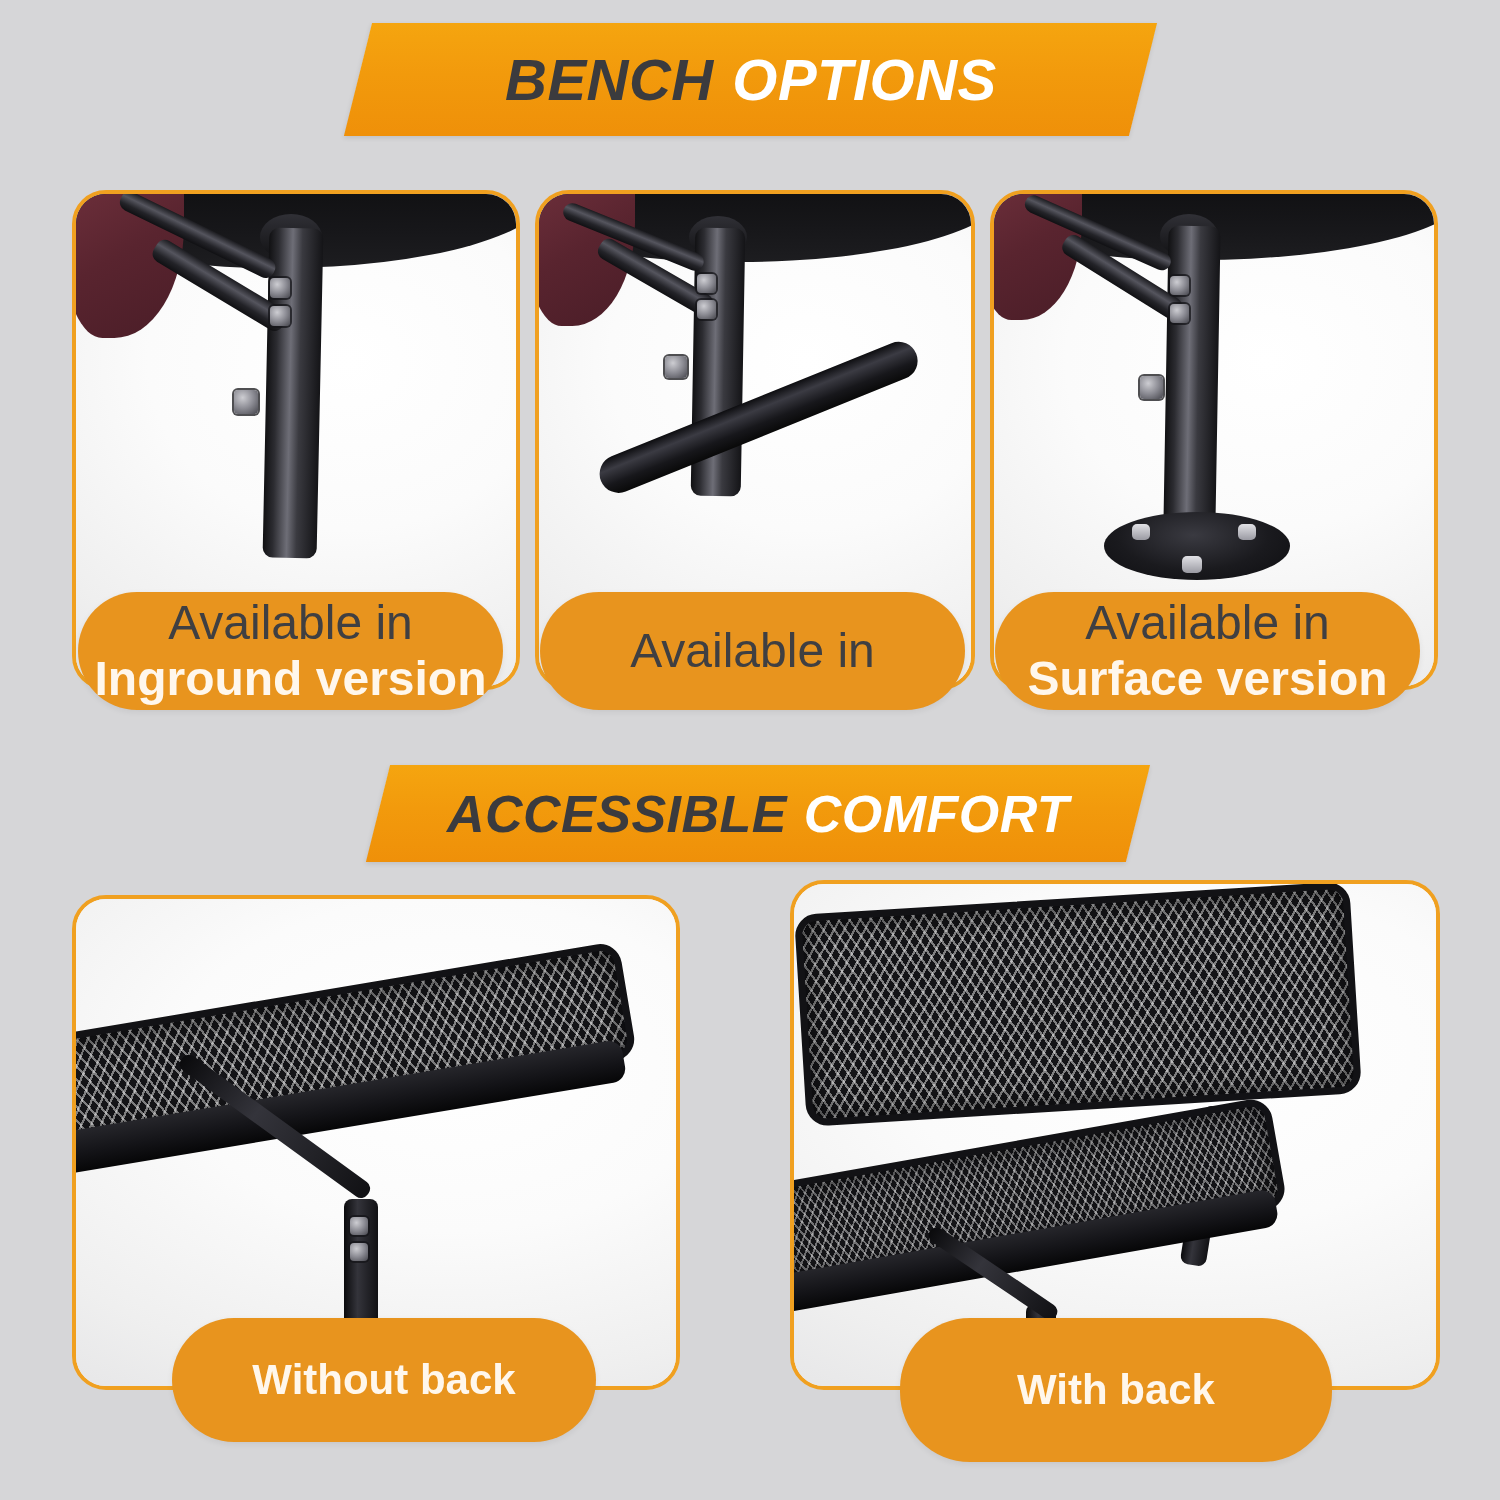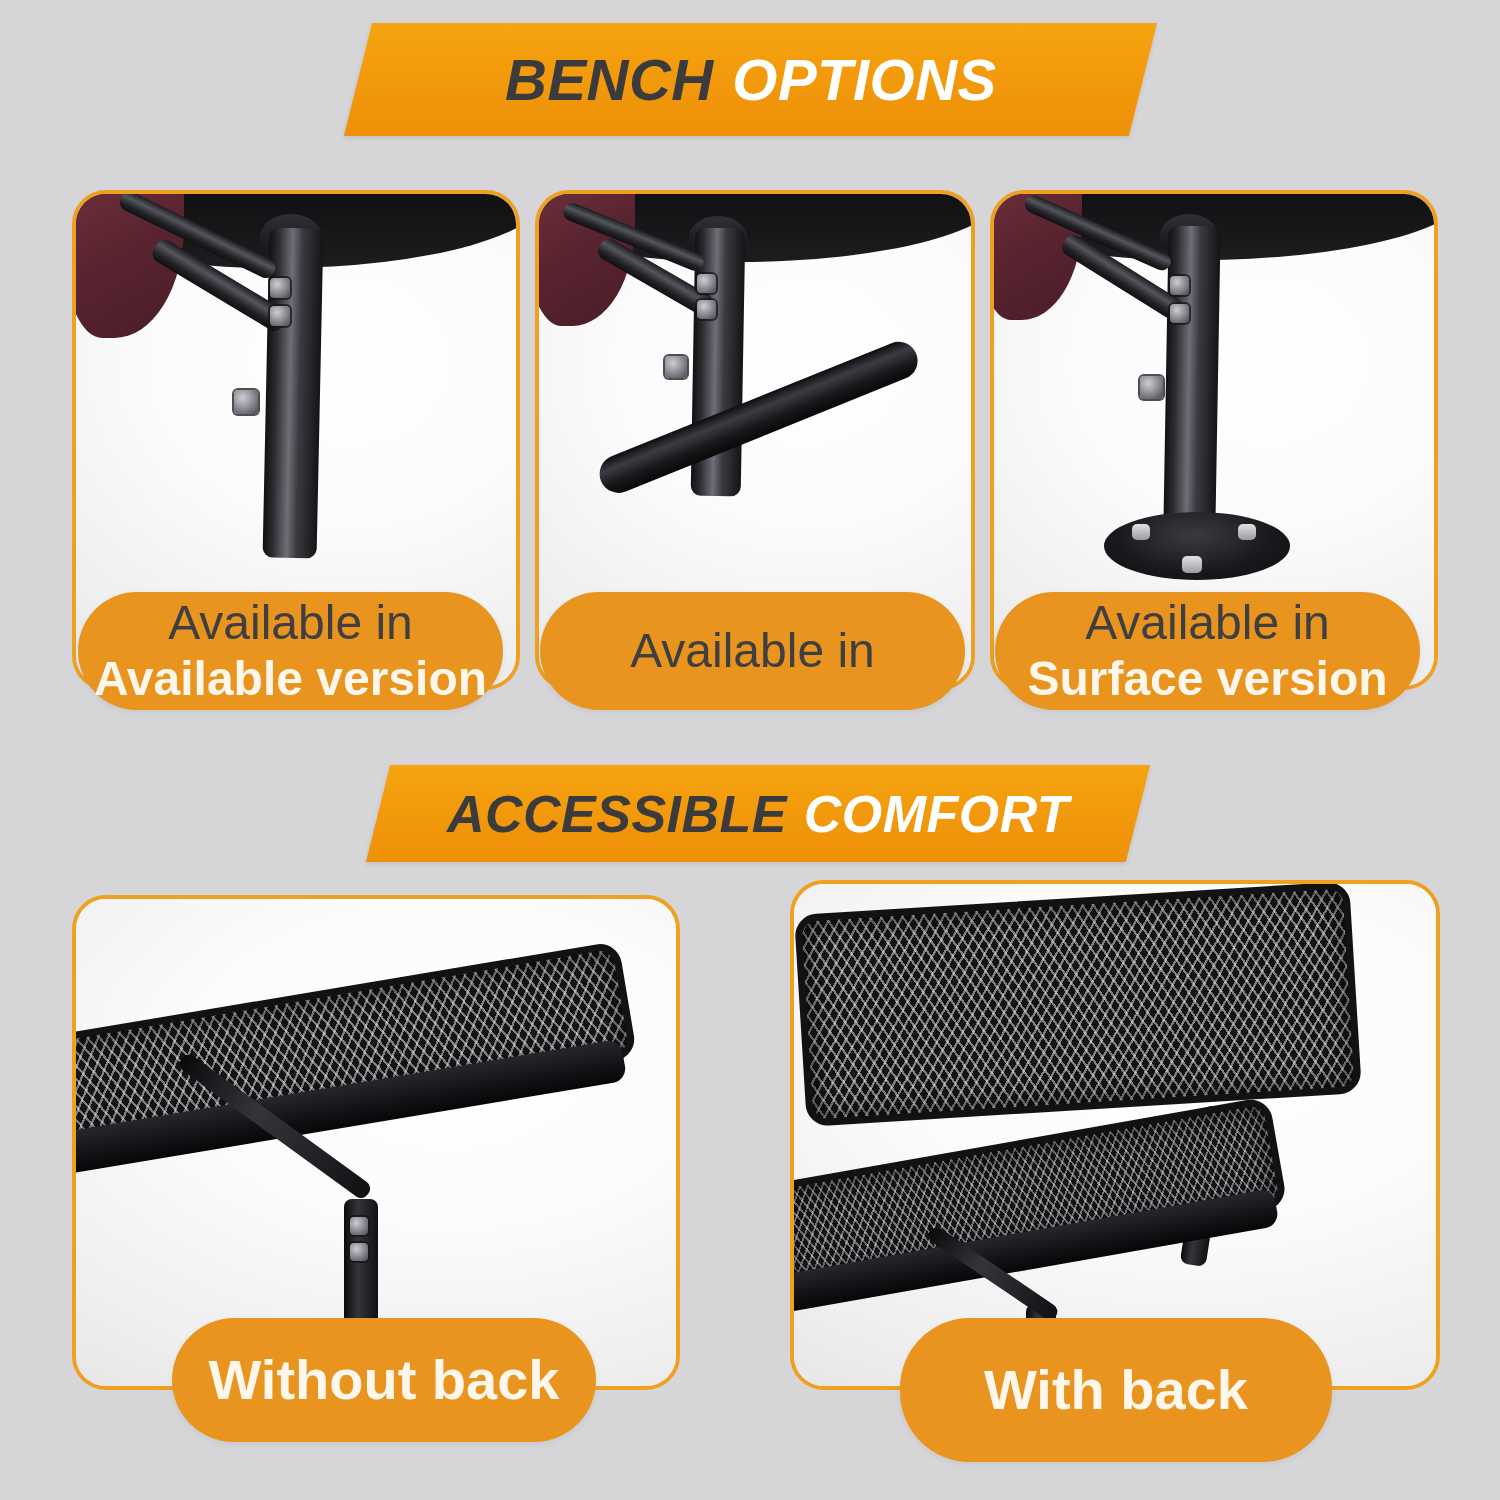--- a/index.html
+++ b/index.html
@@ -64,21 +64,21 @@
     text-align:center;
     line-height:1.16;
     box-shadow:0 2px 6px rgba(0,0,0,.07);
     z-index:6;
   }
   .pill .l1{ color:#3f3f42; font-weight:normal; }
   .pill .l2{ color:#fff7ec; font-weight:bold; }
   .pill .only{ color:#fff7ec; font-weight:bold; }
 
   .pill-top{ font-size:48px; }
-  .pill-bot{ font-size:56px;text-align:right; }
+  .pill-bot{ font-size:42px;text-align:right; }
 
   
   #card-inground{ left:72px;  top:190px; width:448px; height:500px; }
   #card-portable{ left:535px; top:190px; width:440px; height:500px; }
   #card-surface { left:990px; top:190px; width:448px; height:500px; }
 
   #pill-inground{ left:78px;  top:592px; width:425px; height:118px; }
   #pill-portable{ left:540px; top:592px; width:425px; height:118px; }
   #pill-surface { left:995px; top:592px; width:425px; height:118px; }
 
@@ -201,21 +201,21 @@
     <div class="leg-post" style="left:190px; top:34px; width:54px; height:330px; transform:rotate(1.2deg);"></div>
     <div class="brace" style="left:28px; top:68px; width:170px; height:20px; transform:rotate(26deg); transform-origin:right center;"></div>
     <div class="brace" style="left:58px; top:118px; width:150px; height:24px; transform:rotate(31deg); transform-origin:right center;"></div>
     <div class="bolt" style="left:194px; top:84px; width:20px; height:20px;"></div>
     <div class="bolt" style="left:194px; top:112px; width:20px; height:20px;"></div>
     <div class="bolt" style="left:158px; top:196px; width:24px; height:24px;"></div>
   </div>
 </div>
 <div class="pill pill-top" id="pill-inground">
   <span class="l1">Available in</span>
-  <span class="l2">Available version</span>
+  <span class="l2">Inground version</span>
 </div>
 
 <div class="card" id="card-portable">
   <div class="card-photo">
     <div class="photo-bg"></div>
     <div class="seat-underside u2"></div>
     <div class="sleeve s2"></div>
     <div class="leg-cap" style="left:150px; top:22px; width:58px; height:42px;"></div>
     <div class="leg-post" style="left:154px; top:34px; width:50px; height:268px; transform:rotate(1deg);"></div>
     <div class="brace" style="left:14px; top:62px; width:150px; height:18px; transform:rotate(22deg); transform-origin:right center;"></div>

